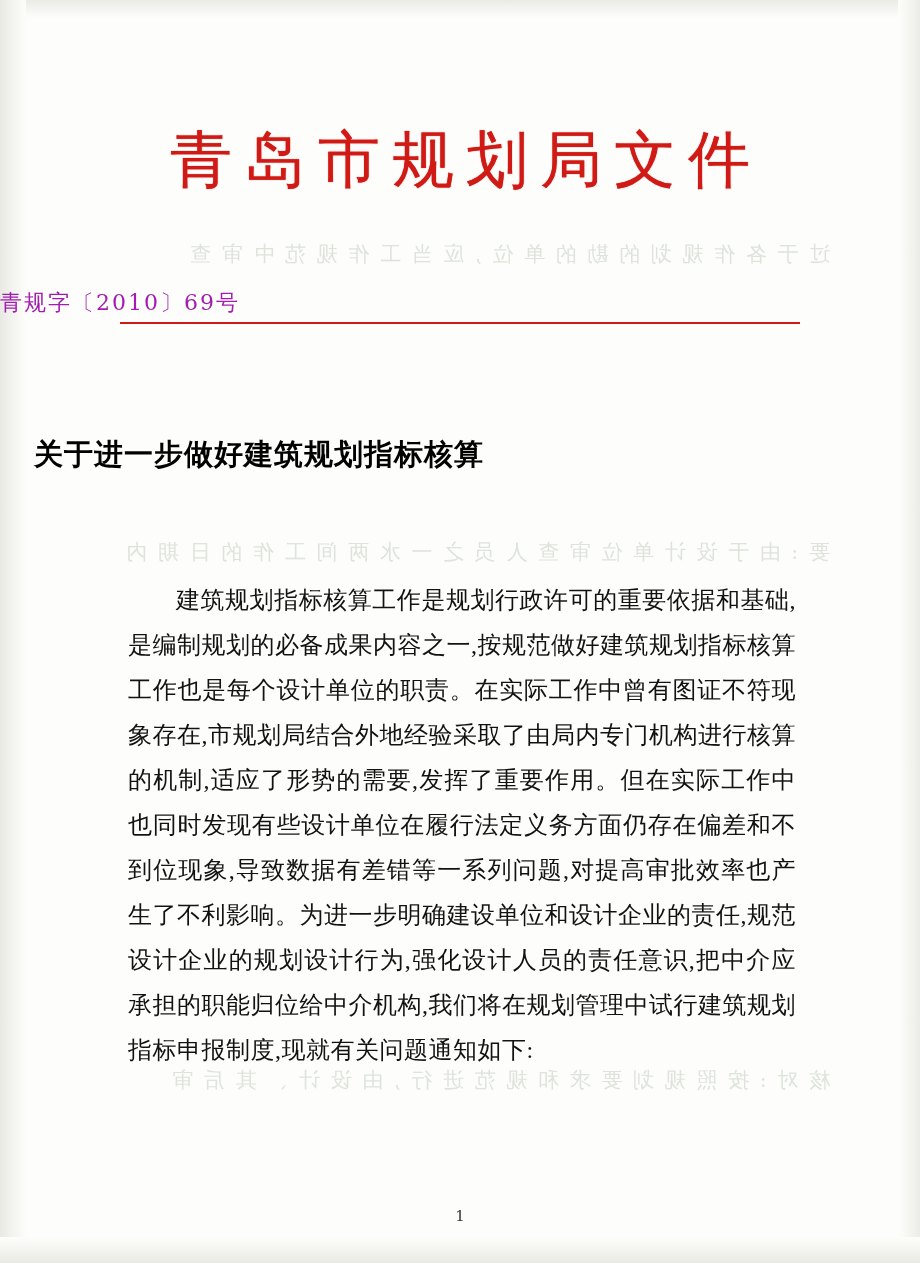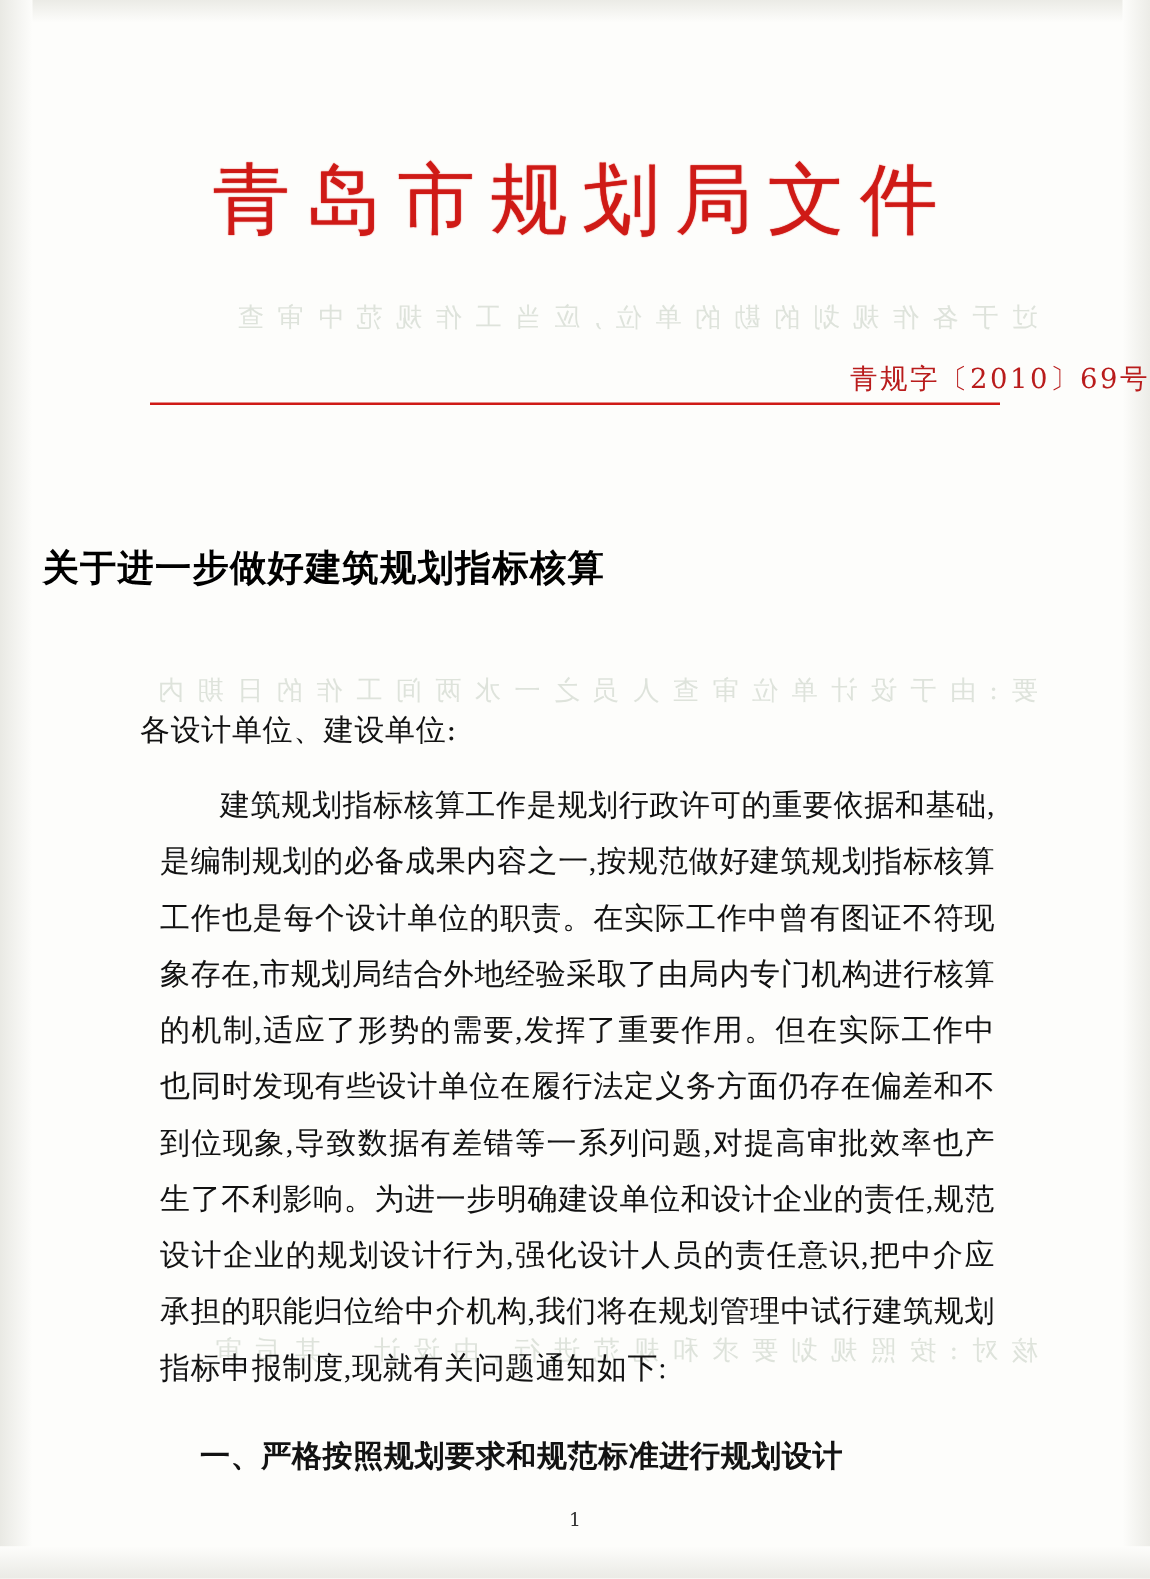--- a/index.html
+++ b/index.html
@@ -74,24 +74,24 @@
     letter-spacing: 12px;
     text-indent: 12px;
     text-shadow: 0 0 1px #cf1a16;
   }
 
   .doc-number {
     position: absolute;
     top: 288px;
     left: 0;
     width: 100%;
-    text-align: right;
+    text-align: left;
     font-size: 22px;
     letter-spacing: 2px;
-    color: #b91c1c;
+    color: #a21caf;
     font-family: "DejaVu Serif", serif;
   }
 
   .red-rule {
     position: absolute;
     top: 322px;
     left: 120px;
     width: 680px;
     height: 2px;
     background: #cf1a16;
@@ -163,20 +163,18 @@
 
   <div class="doc-number">青规字〔2010〕69号</div>
 
   <div class="red-rule"></div>
 
   <div class="title">
     <div>关于进一步做好建筑规划指标核算</div>
   </div>
 
   <div class="body-block">
-    <p class="salutation">各设计单位、建设单位:</p>
     <p class="para">建筑规划指标核算工作是规划行政许可的重要依据和基础,是编制规划的必备成果内容之一,按规范做好建筑规划指标核算工作也是每个设计单位的职责。在实际工作中曾有图证不符现象存在,市规划局结合外地经验采取了由局内专门机构进行核算的机制,适应了形势的需要,发挥了重要作用。但在实际工作中也同时发现有些设计单位在履行法定义务方面仍存在偏差和不到位现象,导致数据有差错等一系列问题,对提高审批效率也产生了不利影响。为进一步明确建设单位和设计企业的责任,规范设计企业的规划设计行为,强化设计人员的责任意识,把中介应承担的职能归位给中介机构,我们将在规划管理中试行建筑规划指标申报制度,现就有关问题通知如下:</p>
-    <p class="section-heading">一、严格按照规划要求和规范标准进行规划设计</p>
   </div>
 
   <div class="page-number">1</div>
 
 </div>
 
 </body></html>

